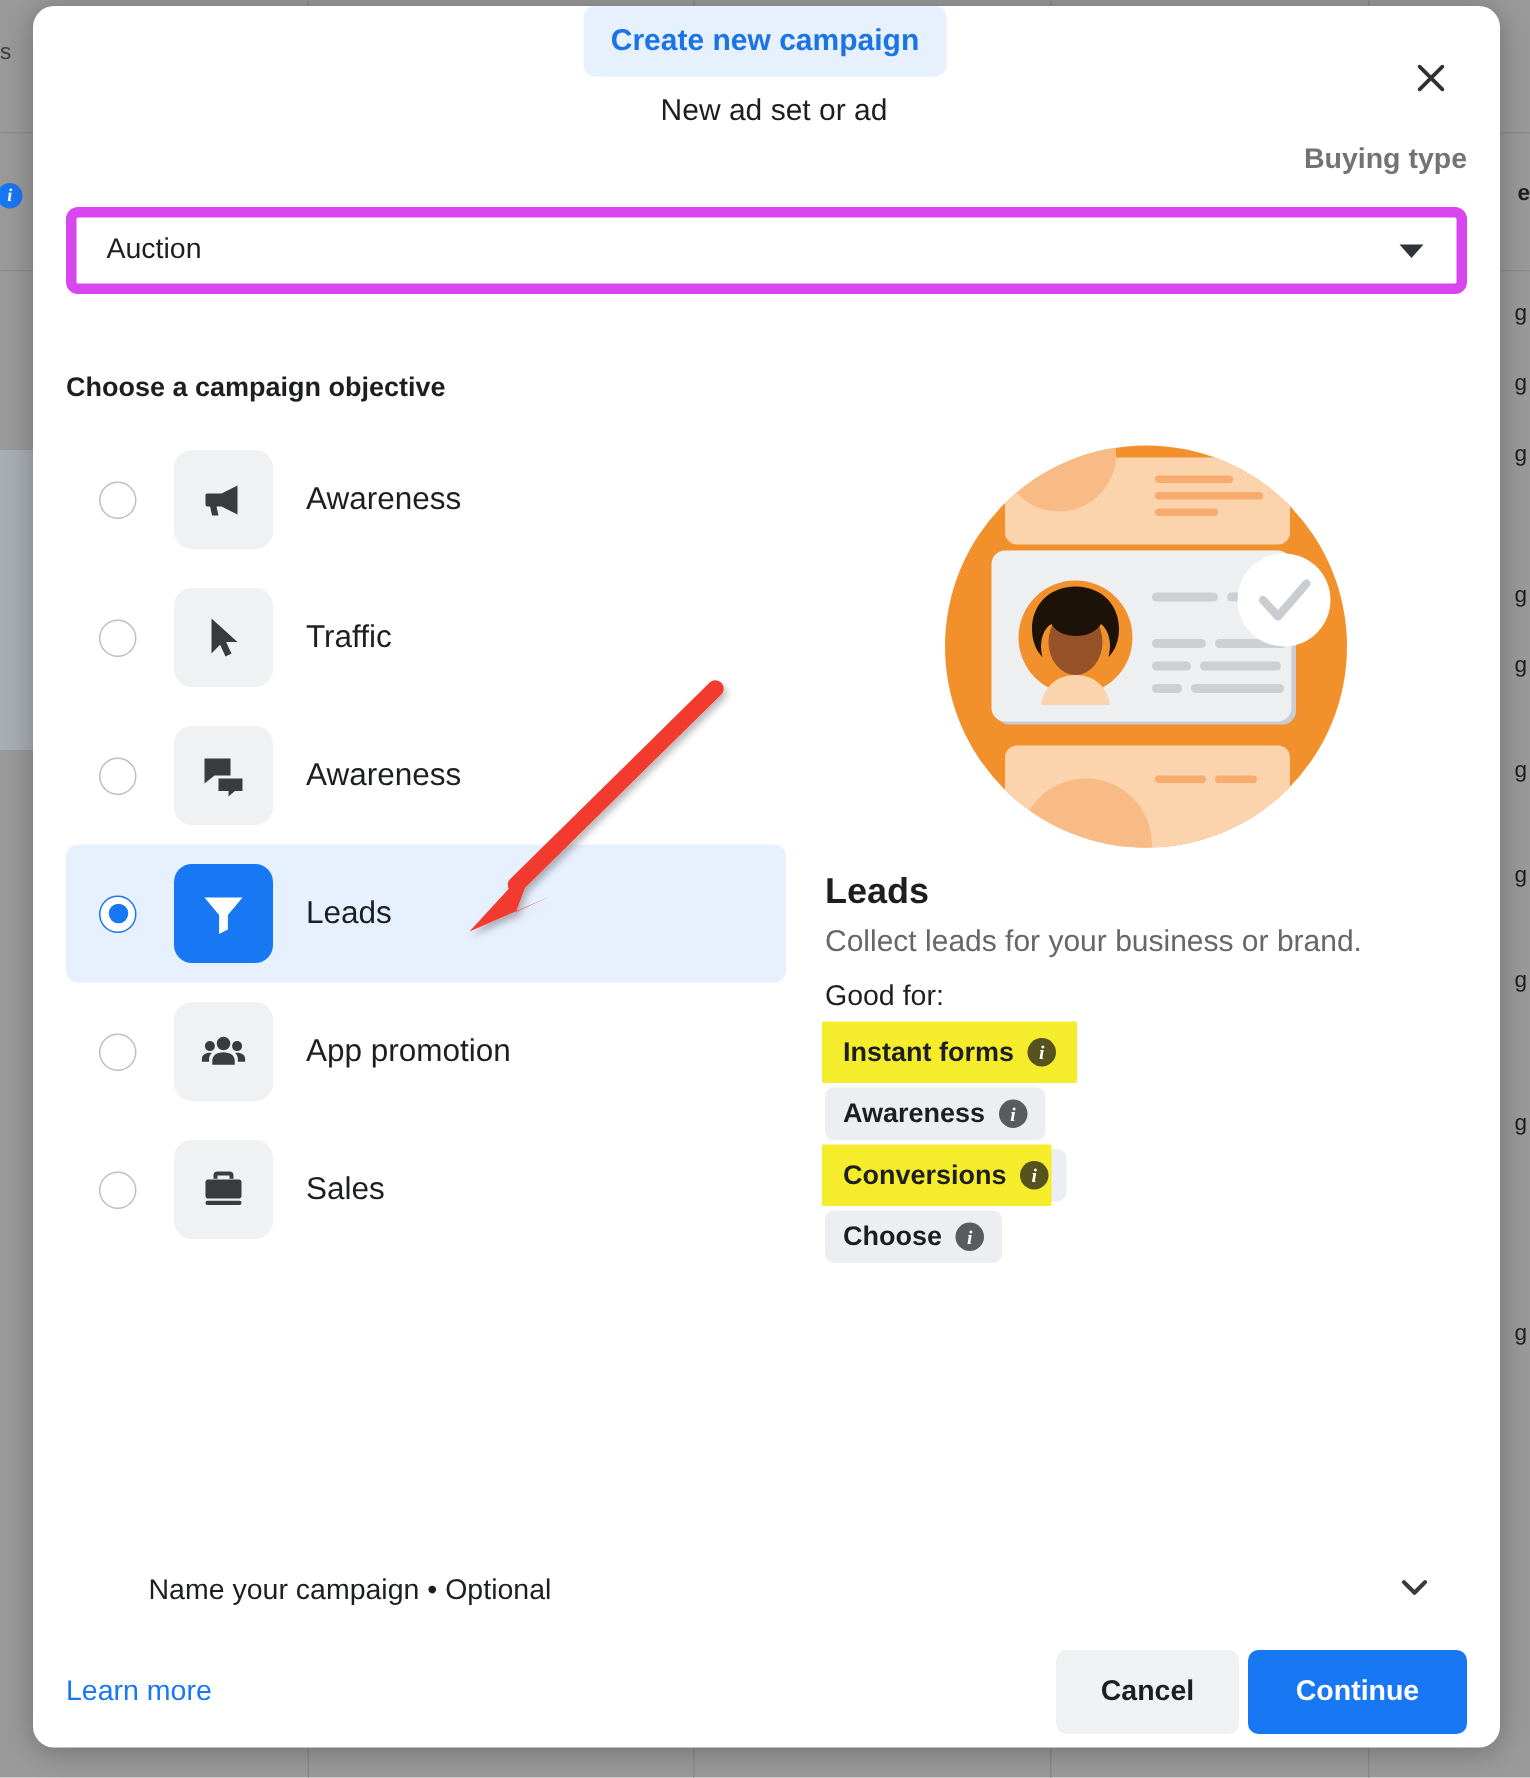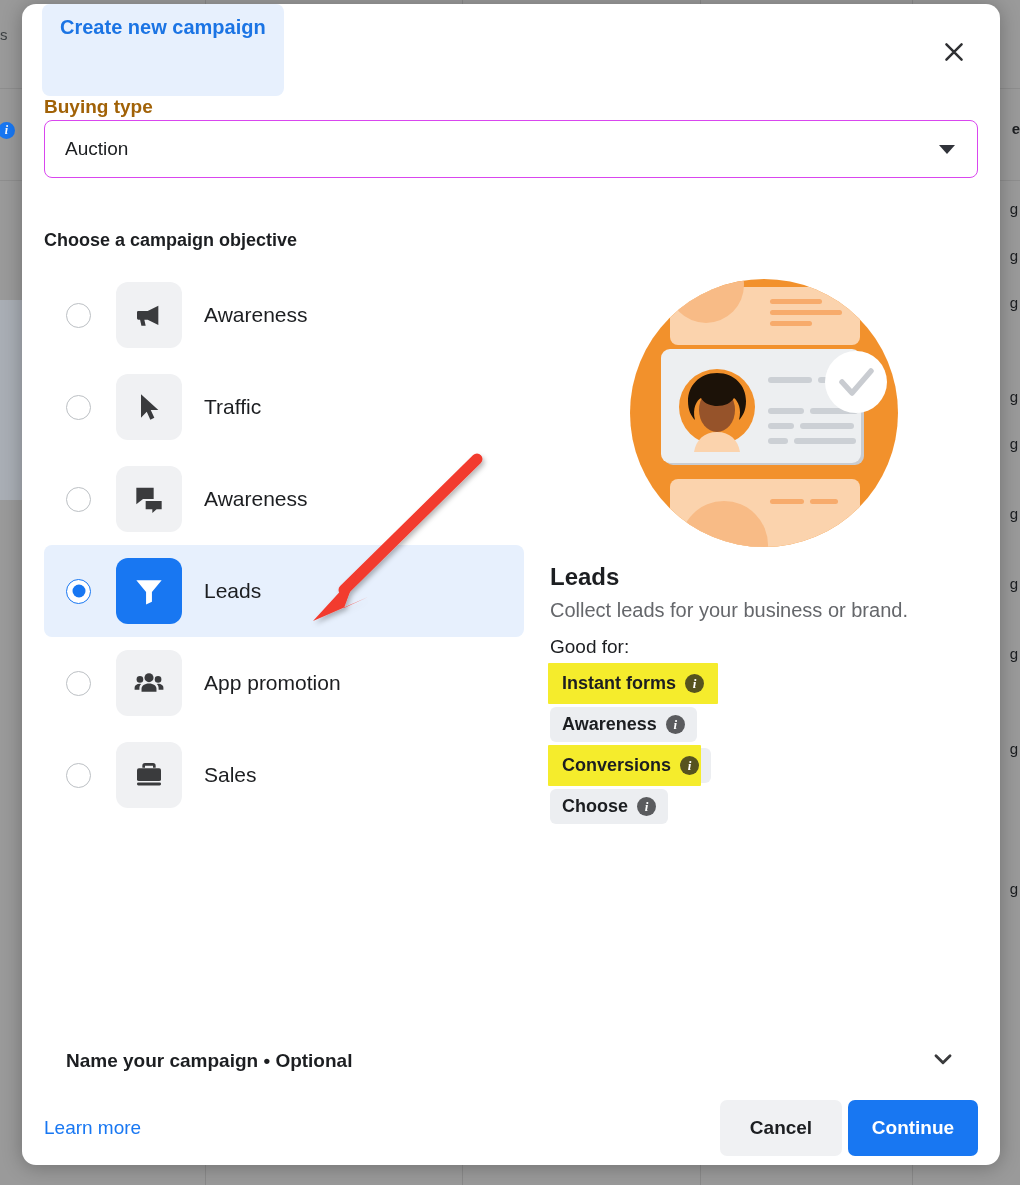--- a/index.html
+++ b/index.html
@@ -55,22 +55,23 @@
     background: #ffffff;
     border-radius: 14px;
     box-shadow: 0 2px 20px rgba(0,0,0,.28);
     overflow: hidden;
   }
 
   
   .modal-header {
     position: relative;
     height: 92px;
-    display: flex; 
+    display: flex; align-items: center;
     padding: 0 22px 0 20px;
+    flex-direction: column;
   }
   .tab {
     font-size: 20px;
     padding: 12px 18px;
     border-radius: 8px;
     cursor: pointer;
     white-space: nowrap;
   }
   .tab.active {
     background: #e7f0fd;
@@ -85,26 +86,27 @@
     cursor: pointer; border-radius: 50%;
   }
 
   
   .modal-body {
     padding: 0 22px;
     height: 994px;
     position: relative;
   }
   .section-label {
-    font-size: 19px; font-weight: bold; color: #a16207;
-    margin-bottom: 2px;
+    font-size: 19px; font-weight: bold; color: #737373;
+    margin-bottom: 20px;
+    text-align: right;
   }
   .select-box {
     height: 58px;
-    border: 1px solid #d946ef;
+    border: 7px solid #d946ef;
     border-radius: 8px;
     display: flex; align-items: center;
     padding: 0 20px;
     font-size: 19px; color: #1c1e21;
     position: relative;
     cursor: pointer;
     background: #fff;
   }
   .caret {
     position: absolute; right: 22px;
@@ -207,21 +209,21 @@
   }
   .chip.highlighted .info { background: #56531f; }
 
   
   .name-row {
     position: absolute;
     left: 44px; right: 44px; bottom: 14px;
     display: flex; align-items: center; justify-content: space-between;
     cursor: pointer;
   }
-  .name-row-label { font-size: 19px; font-weight: bold; color: #1c1e21; }
+  .name-row-label { font-size: 19px; font-weight: normal; color: #1c1e21; margin-left: 33px; }
 
   
   .modal-footer {
     height: 75px;
     display: flex; align-items: center;
     padding: 0 22px;
     position: relative;
   }
   .learn-more {
     font-size: 19px; color: #1877f2; cursor: pointer;
@@ -233,21 +235,21 @@
     border-radius: 7px; cursor: pointer;
     font-size: 19px; font-weight: bold;
     display: flex; align-items: center; justify-content: center;
   }
   .btn-cancel {
     background: #f0f1f3; color: #1c1e21;
     width: 122px; height: 56px;
   }
   .btn-continue {
     background: #1877f2; color: #ffffff;
-    width: 130px; height: 56px;
+    width: 146px; height: 56px;
   }
 
   
   #arrow-annotation {
     position: absolute; left: 0; top: 0;
     width: 1020px; height: 1185px;
     pointer-events: none;
   }
 </style>
 </head>
@@ -276,20 +278,21 @@
   <div class="bg-right-text" style="right:2px;top:575px;">g</div>
   <div class="bg-right-text" style="right:2px;top:645px;">g</div>
   <div class="bg-right-text" style="right:2px;top:740px;">g</div>
   <div class="bg-right-text" style="right:2px;top:880px;">g</div>
 </div>
 
 <div id="modal">
 
   <div class="modal-header">
     <div class="tab active">Create new campaign</div>
+    <div class="tab inactive">New ad set or ad</div>
     <div class="close-btn">
       <svg viewBox="0 0 24 24" width="26" height="26" aria-hidden="true">
         <path d="M5 5 L19 19 M19 5 L5 19" stroke="#303134" stroke-width="2.3" fill="none" stroke-linecap="round"></path>
       </svg>
     </div>
   </div>
 
   <div class="modal-body">
 
     <div class="section-label">Buying type</div>

